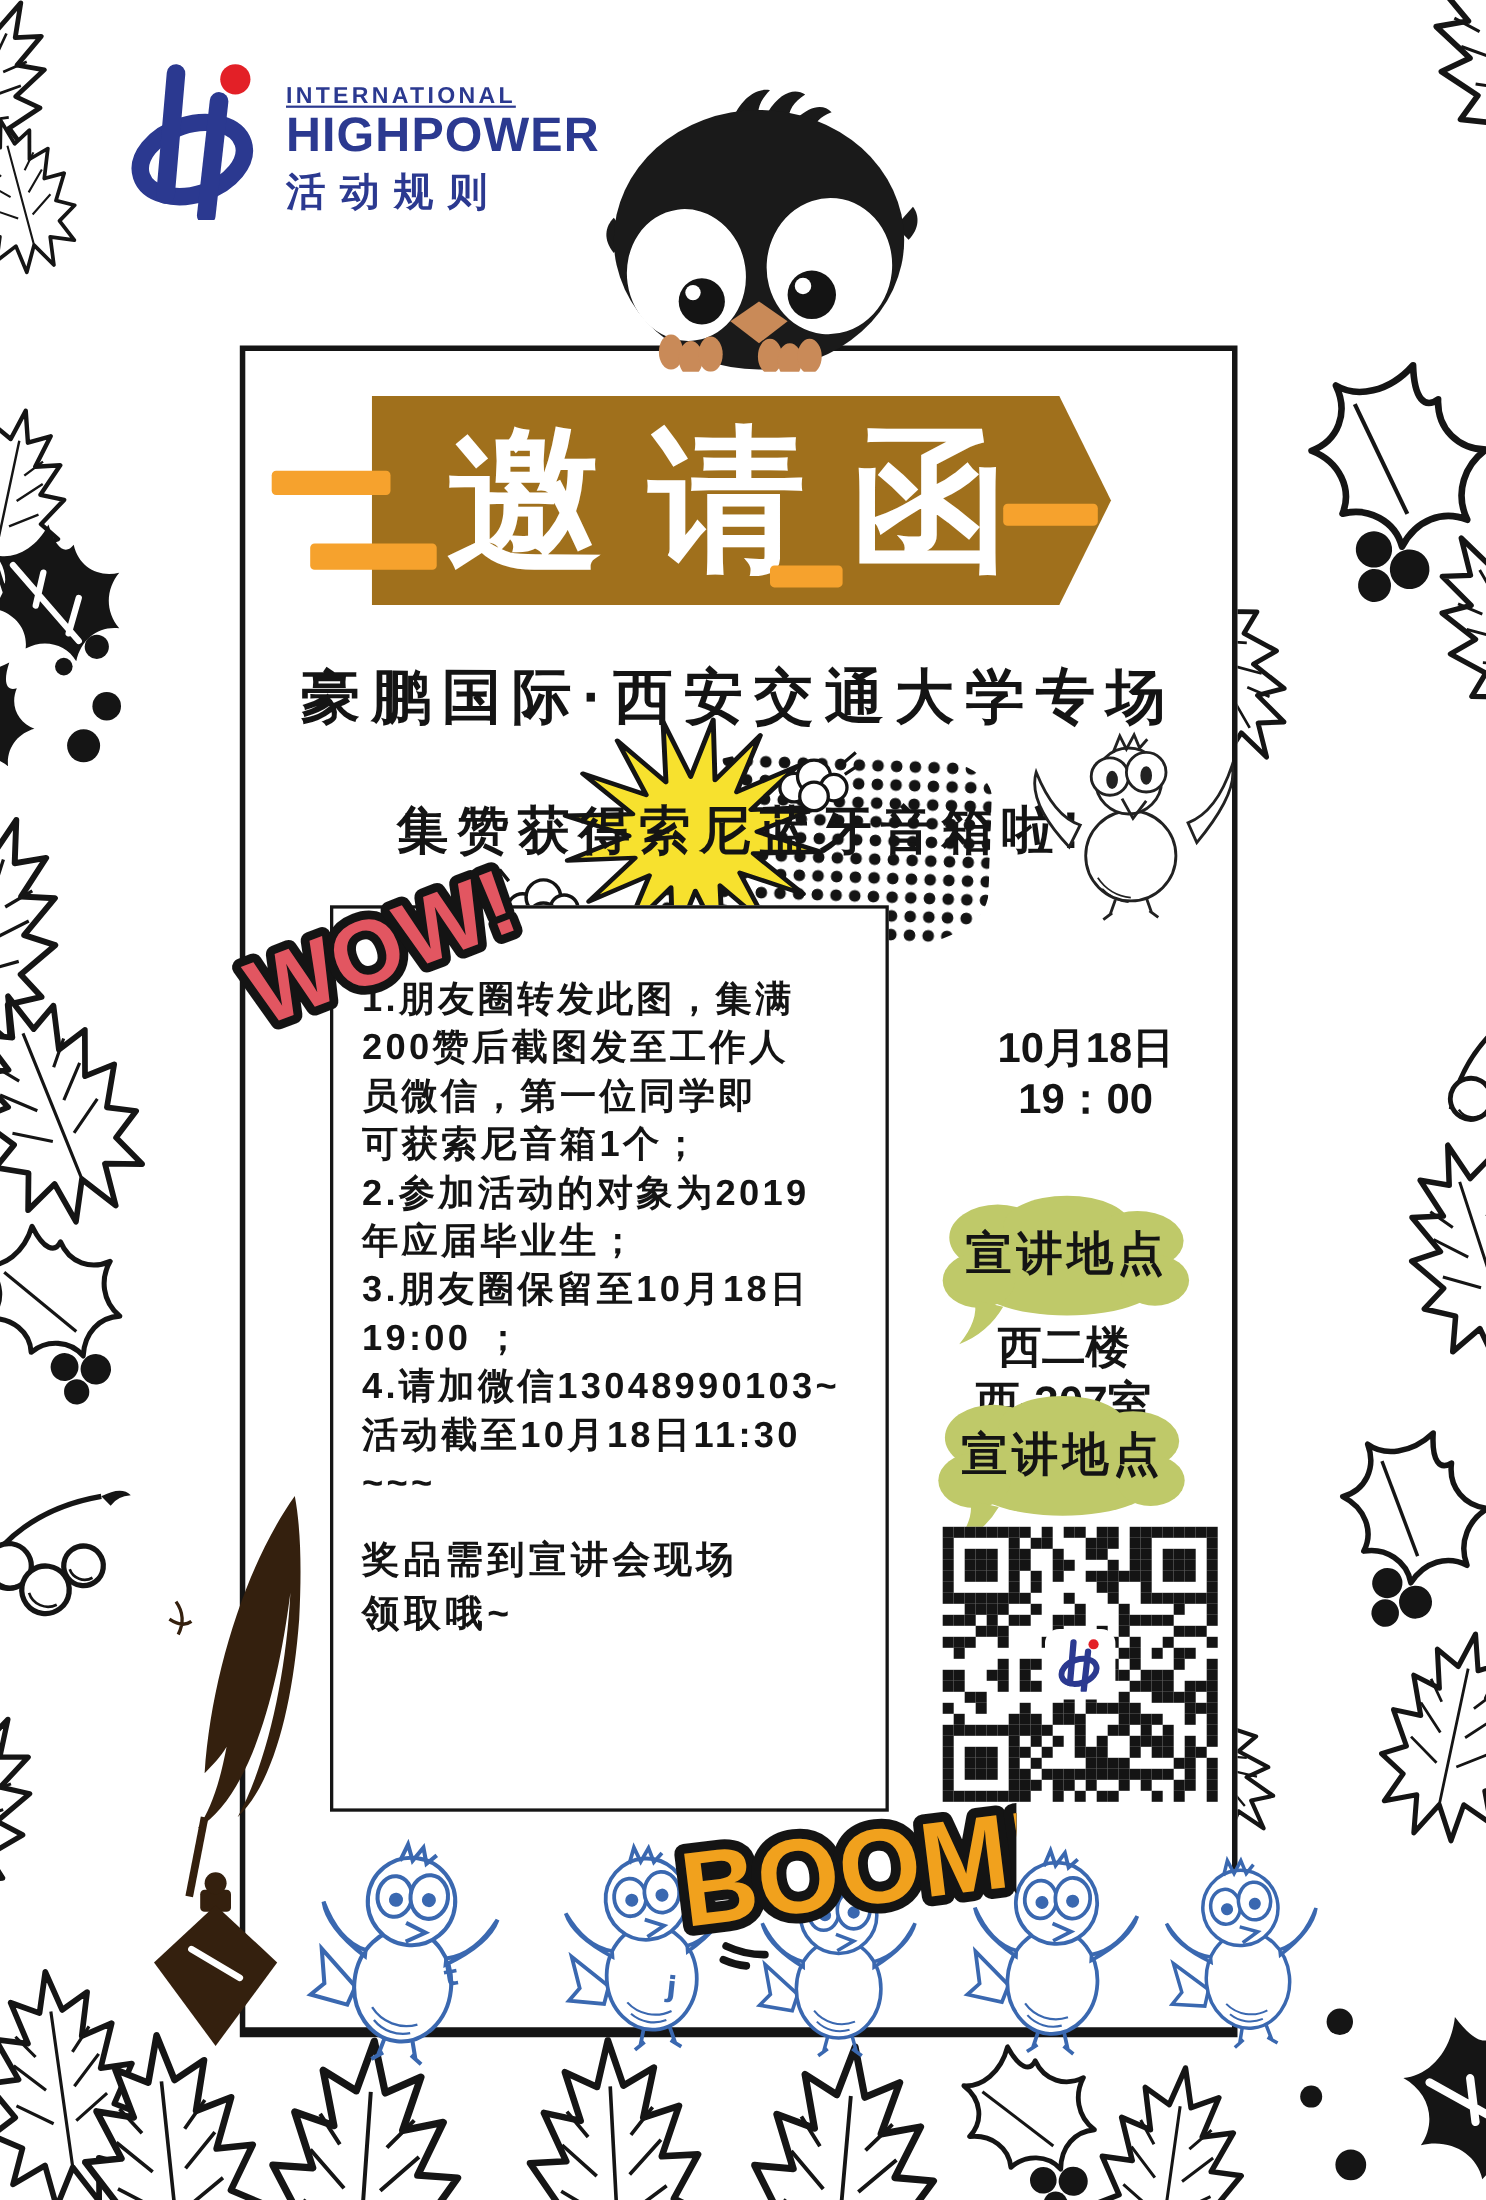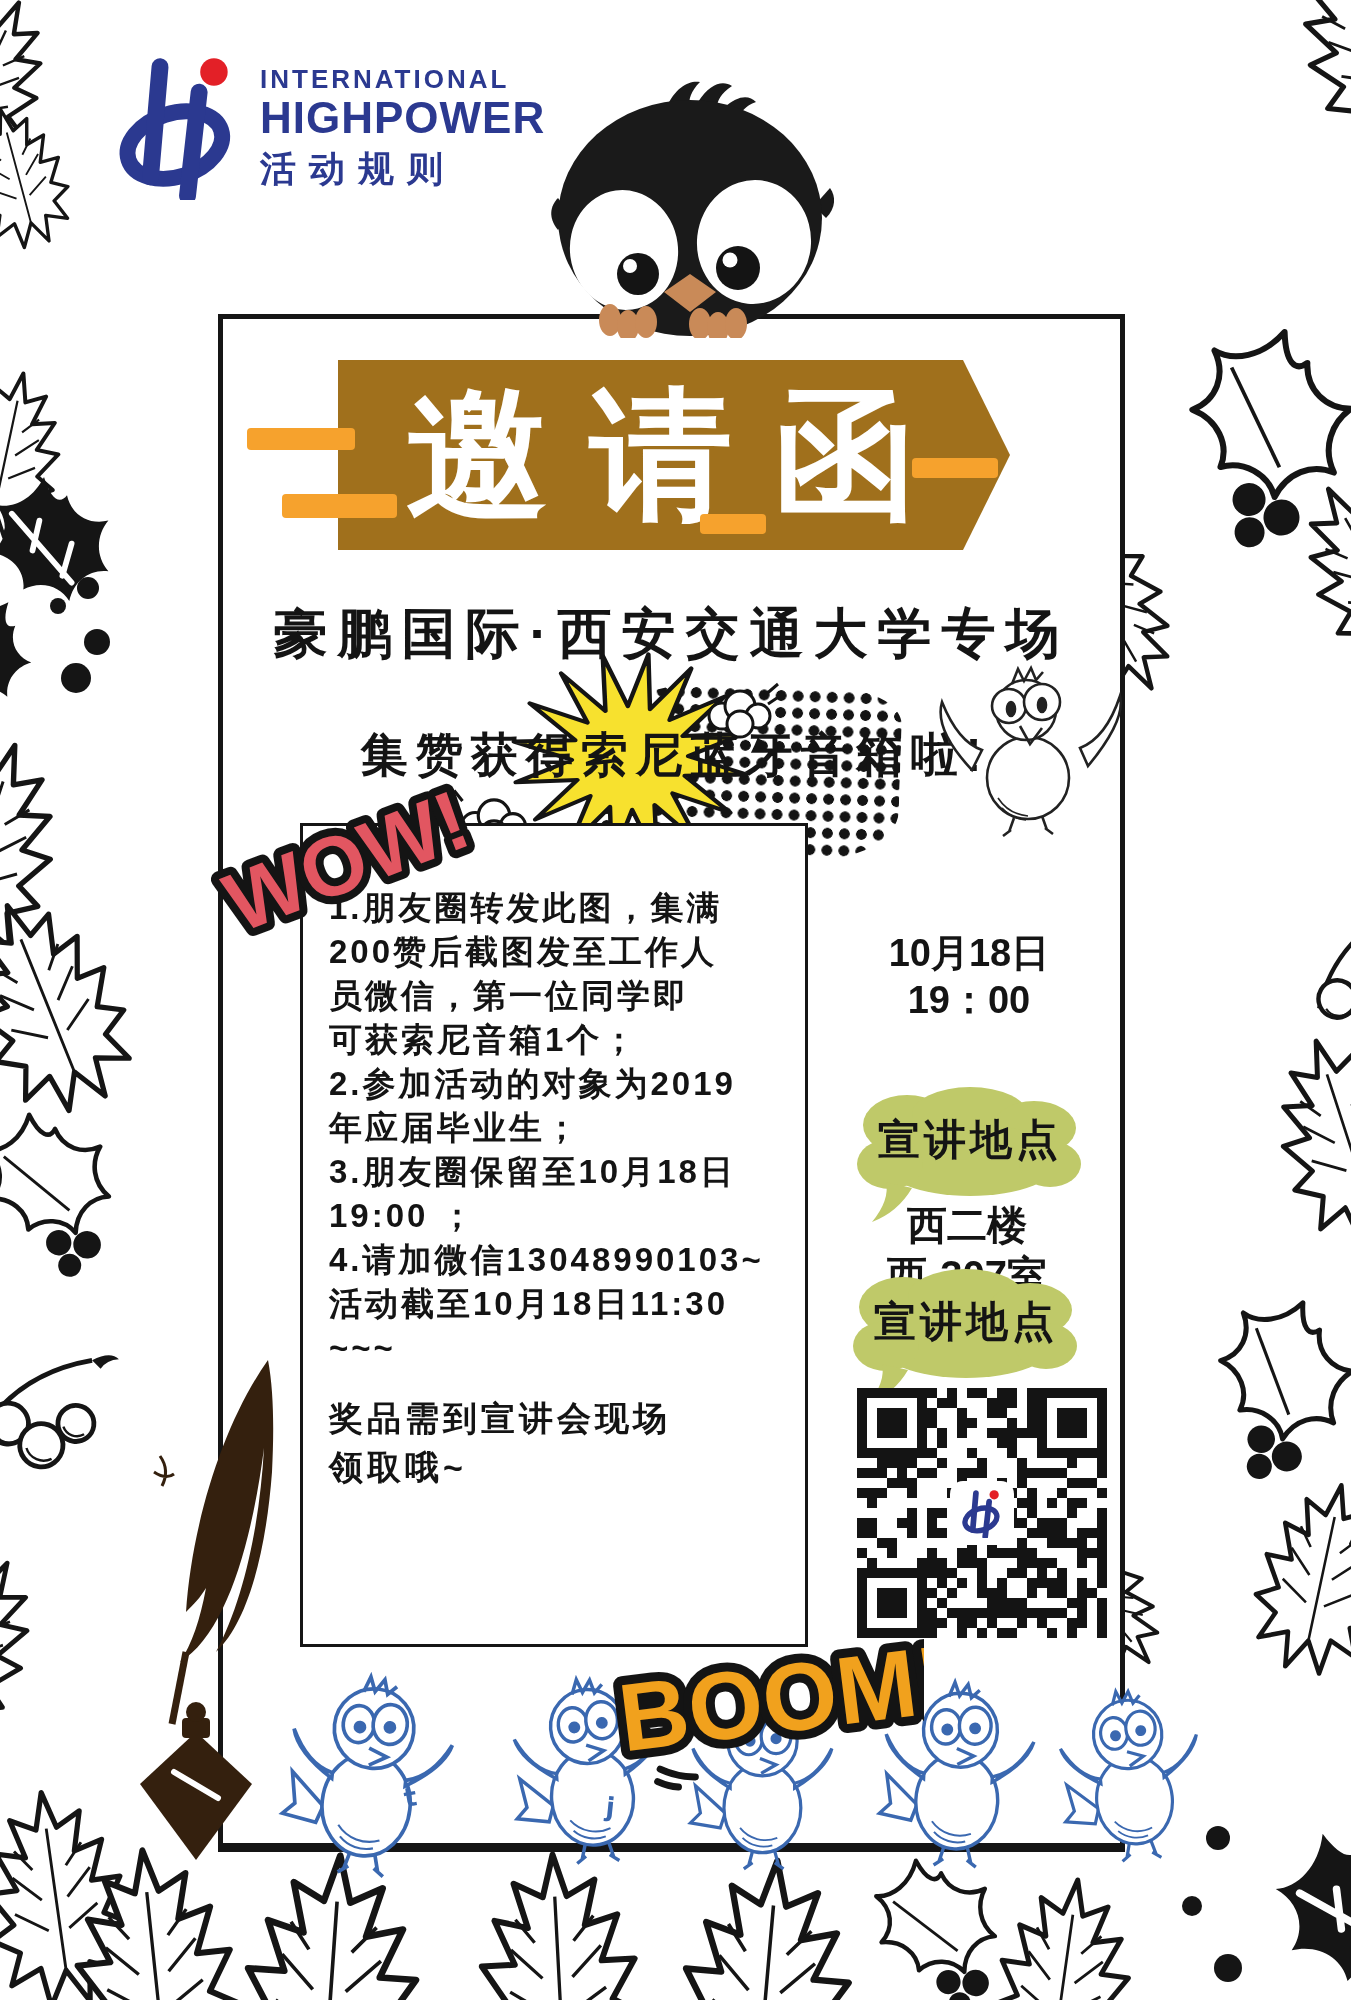--- a/index.html
+++ b/index.html
@@ -7,21 +7,21 @@
   #page{position:relative;width:1351px;height:2000px;background:#fff;overflow:hidden;
         font-family:"Liberation Sans",sans-serif;color:#141414;}
   .abs{position:absolute;}
 
   
   #deco{position:absolute;left:0;top:0;z-index:1;}
 
   
   #logo{left:112px;top:52px;z-index:3;display:flex;align-items:flex-start;}
   #logo .txt{margin-left:16px;color:var(--logo-blue,#2b3990);}
-  #logo .t1{font-size:26px;font-weight:700;letter-spacing:3px;margin-top:12px;}
+  #logo .t1{font-size:21px;font-weight:700;letter-spacing:3px;margin-top:24px;text-decoration:underline;}
   #logo .t2{font-size:44px;font-weight:900;letter-spacing:1px;line-height:1.05;}
   #logo .t3{font-size:36px;font-weight:800;letter-spacing:13px;margin-top:4px;}
 
   
   #card{left:218px;top:314px;width:907px;height:1538px;box-sizing:border-box;
         border:5px solid #151515;border-bottom-width:9px;background:#fff;z-index:2;}
 
   
   #banner-svg{left:338px;top:360px;z-index:3;}
   #banner-text{left:352px;top:368px;width:600px;height:178px;z-index:4;display:flex;
@@ -50,21 +50,21 @@
         white-space:pre-line;}
   #rules .nte{margin-top:24px;font-size:34px;font-weight:700;letter-spacing:4px;line-height:49px;
         white-space:pre-line;}
 
   
   .bubble{position:absolute;width:236px;height:148px;z-index:4;}
   .bubble svg{position:absolute;left:0;top:0;color:var(--bubble-green,#bfc969);}
   .bubble .lbl{position:absolute;left:0;right:0;top:32px;text-align:center;font-size:42px;
         font-weight:900;letter-spacing:4px;}
   .sideval{position:absolute;width:250px;text-align:center;font-weight:800;z-index:4;}
-  #time-val{left:844px;top:930px;font-size:38px;line-height:47px;}
+  #time-val{left:862px;top:930px;font-size:38px;line-height:47px;}
   #place-val{left:842px;top:1200px;font-size:40px;line-height:50px;}
 
   
   #qr{left:857px;top:1388px;width:250px;height:250px;background:#fff;z-index:4;}
   #qr i{position:absolute;width:10px;height:10px;background:#141414;}
   #qr .qr-logo{position:absolute;left:50%;top:50%;width:64px;height:64px;margin:-32px 0 0 -32px;
         background:#fff;border-radius:13px;display:flex;align-items:center;justify-content:center;}
 
   
   #owl{left:548px;top:78px;z-index:5;}

